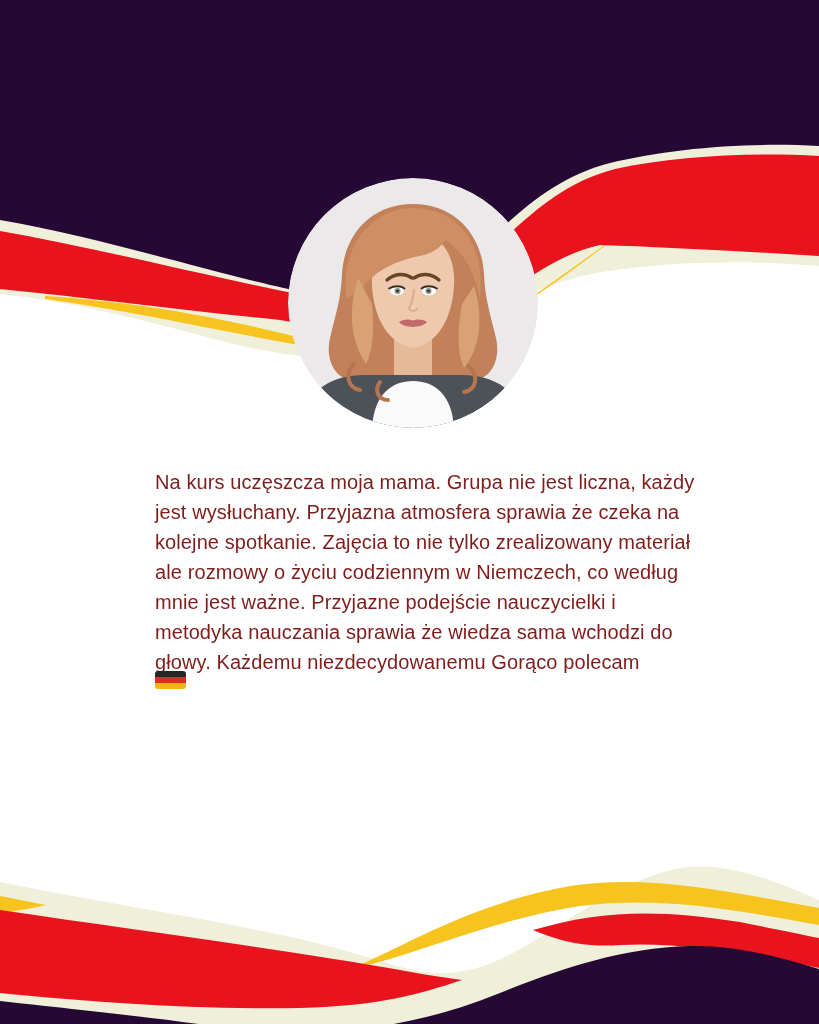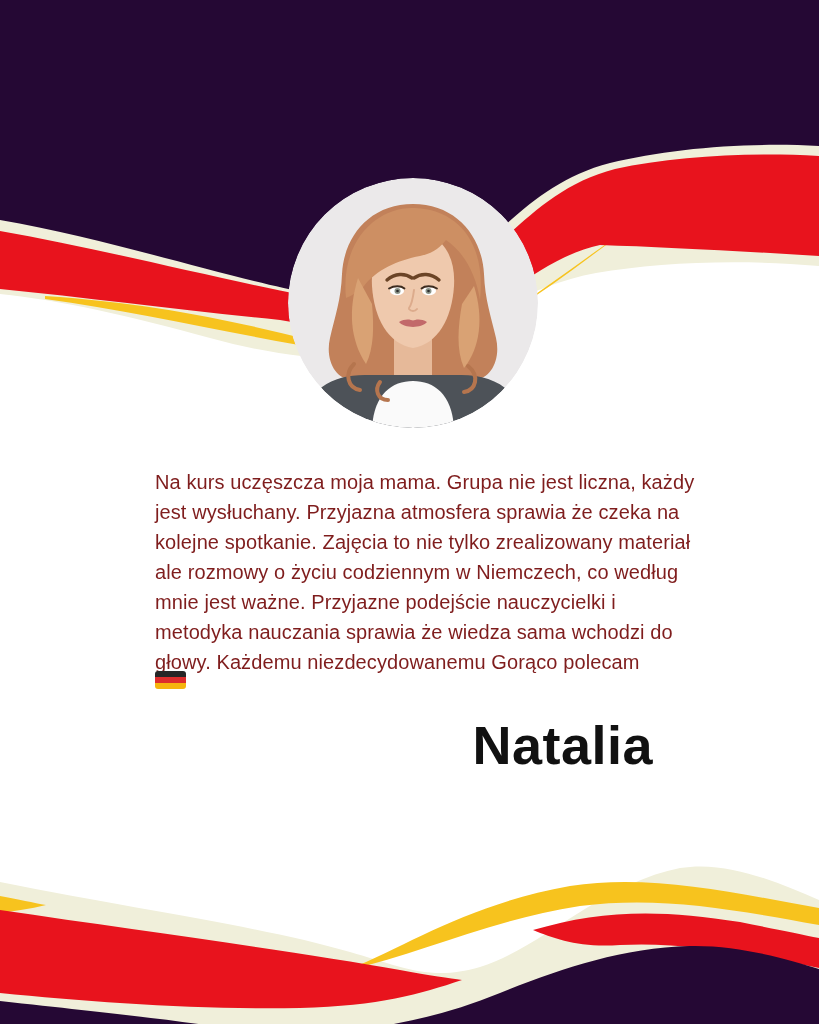--- a/index.html
+++ b/index.html
@@ -165,21 +165,20 @@
 mnie jest ważne. Przyjazne podejście nauczycielki i
 metodyka nauczania sprawia że wiedza sama wchodzi do
 głowy. Każdemu niezdecydowanemu Gorąco polecam</div>
 
   <div class="flag">
     <span class="f-black"></span>
       <span class="f-red"></span>
       <span class="f-gold"></span>
   </div>
 
-  <div class="author">Natalia</div>
 
   <svg class="wave bottom" viewBox="0 0 819 200" preserveAspectRatio="none">
 
     <path fill="#f0efda" d="M0,58
          C140,86 260,102 350,128
          C400,142 430,158 480,143
          C540,125 600,60 680,44
          C730,36 780,60 819,76
          L819,200 L0,200 Z"></path>
 

